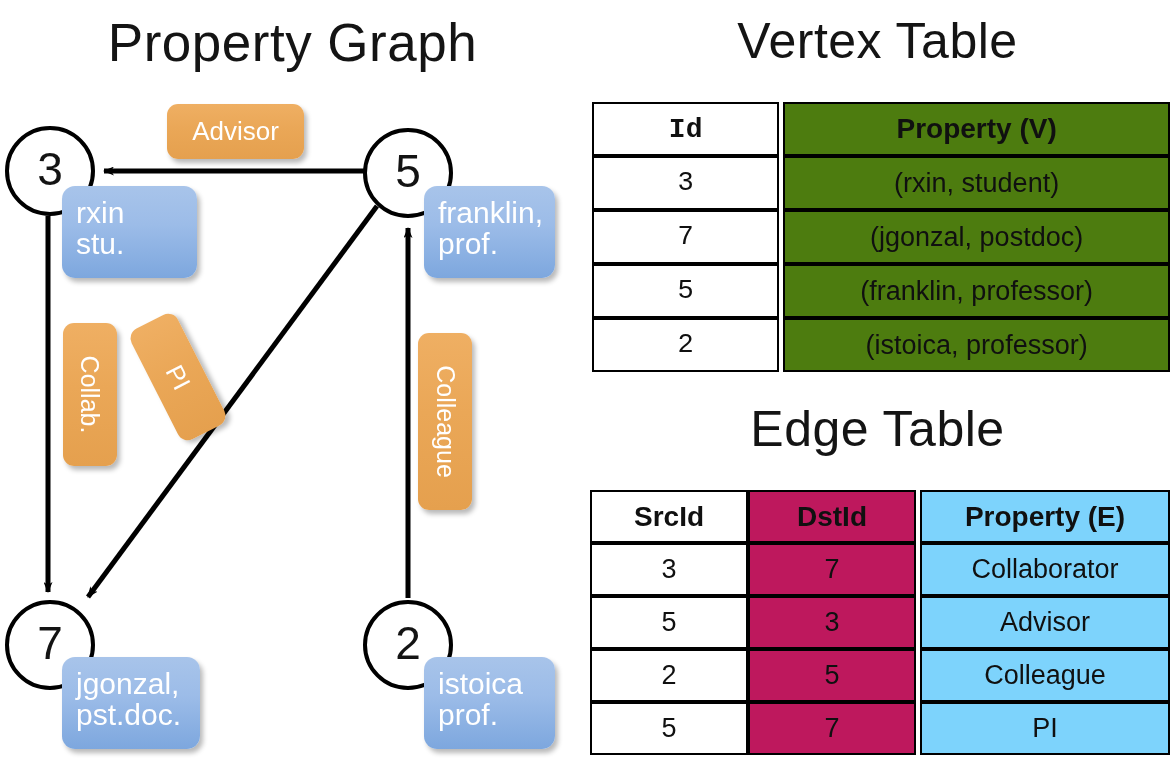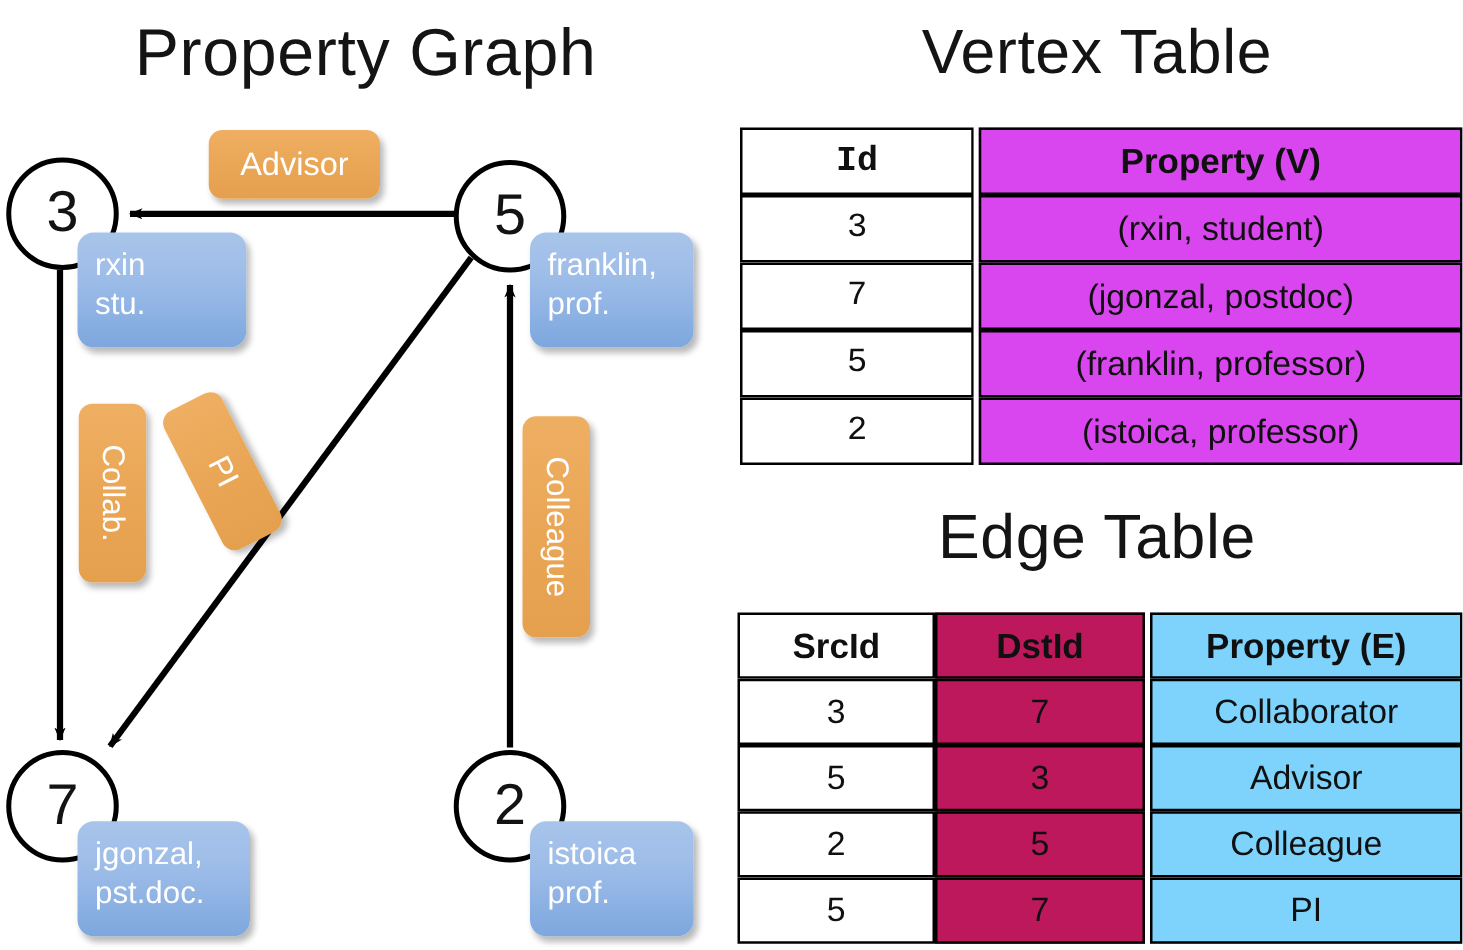--- a/index.html
+++ b/index.html
@@ -77,21 +77,21 @@
   #node-7 { left: 5px;   top: 600px; }
   #node-2 { left: 363px; top: 600px; }
 
   
   .prop-box {
     position: absolute;
     border-radius: 13px;
     background: linear-gradient(to bottom, #a8c4ea 0%, #9cbce8 42%, #7da7de 100%);
     box-shadow: 3px 4px 5px rgba(0,0,0,0.28);
     color: #ffffff;
-    font-size: 25px;
+    font-size: 30px;
     font-weight: 300;
     line-height: 31px;
     padding: 11px 0 0 14px;
     box-sizing: border-box;
     white-space: pre-line;
   }
   #box-rxin     { left: 62px;  top: 186px; width: 135px; height: 92px; }
   #box-franklin { left: 424px; top: 186px; width: 131px; height: 92px; }
   #box-jgonzal  { left: 62px;  top: 657px; width: 138px; height: 92px; }
   #box-istoica  { left: 424px; top: 657px; width: 131px; height: 92px; }
@@ -155,21 +155,21 @@
   .tbl th {
     font-weight: 700;
     font-size: 28px;
   }
 
   
   #vertex-table {
     left: 592px; top: 102px;
   }
   #vertex-table .c-id   { width: 188px; height: 54px; background:#fff;font-family:Liberation Mono, monospace; }
-  #vertex-table .c-prop { width: 388px; height: 54px; background:#d946ef; }
+  #vertex-table .c-prop { width: 388px; height: 54px; background:#4d7c0f; }
   #vertex-table .spacer {
     width: 4px; border: none; background: #fff; padding:0;
   }
 
   
   #edge-table {
     left: 590px; top: 490px; border-radius: 24px;
   }
   #edge-table .c-src  { width: 158px; height: 53px; background:#fff; }
   #edge-table .c-dst  { width: 168px; height: 53px; background:#be185d; }

